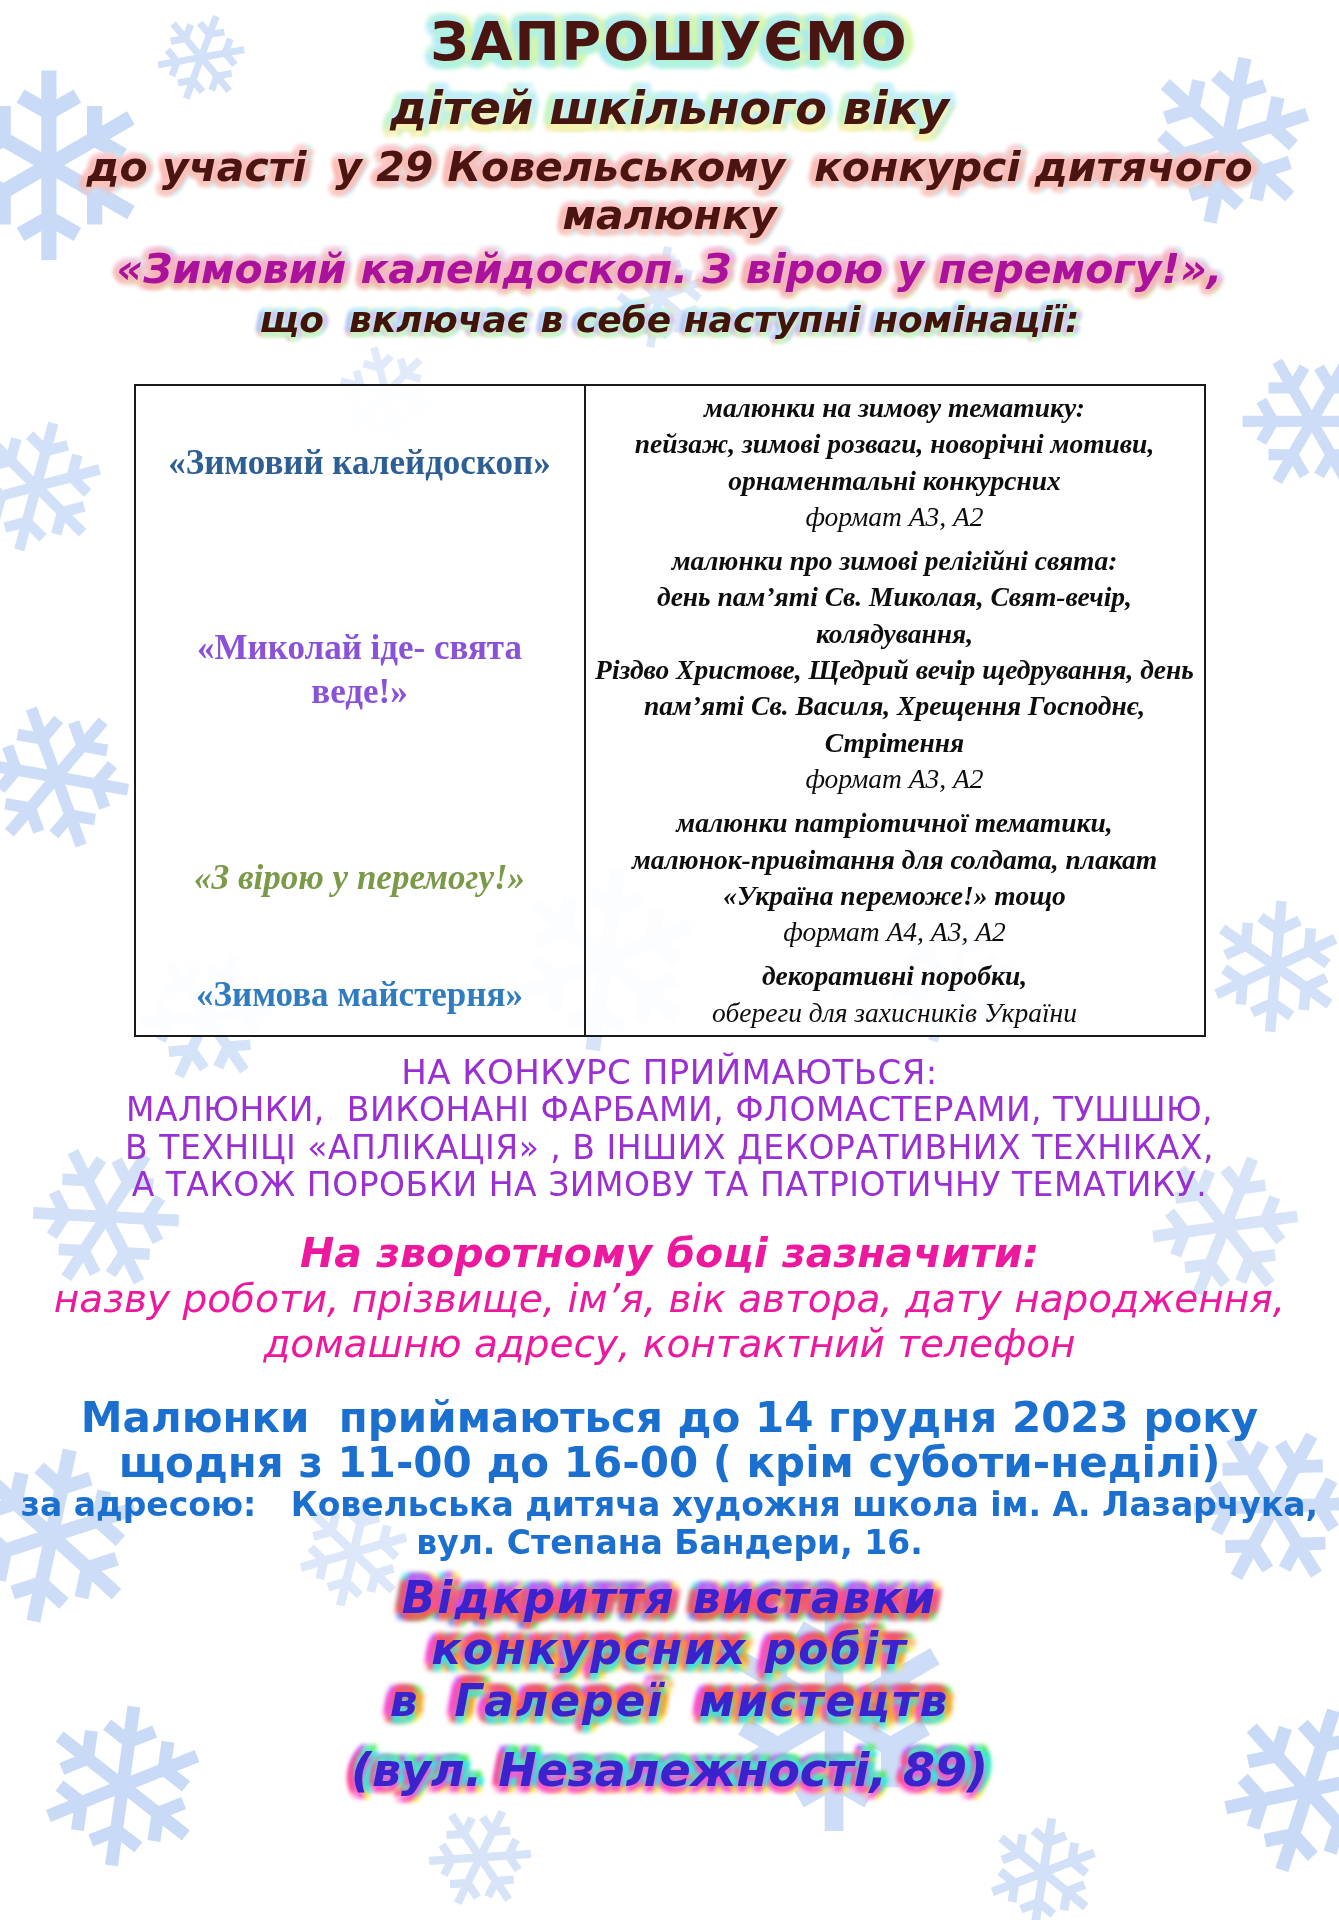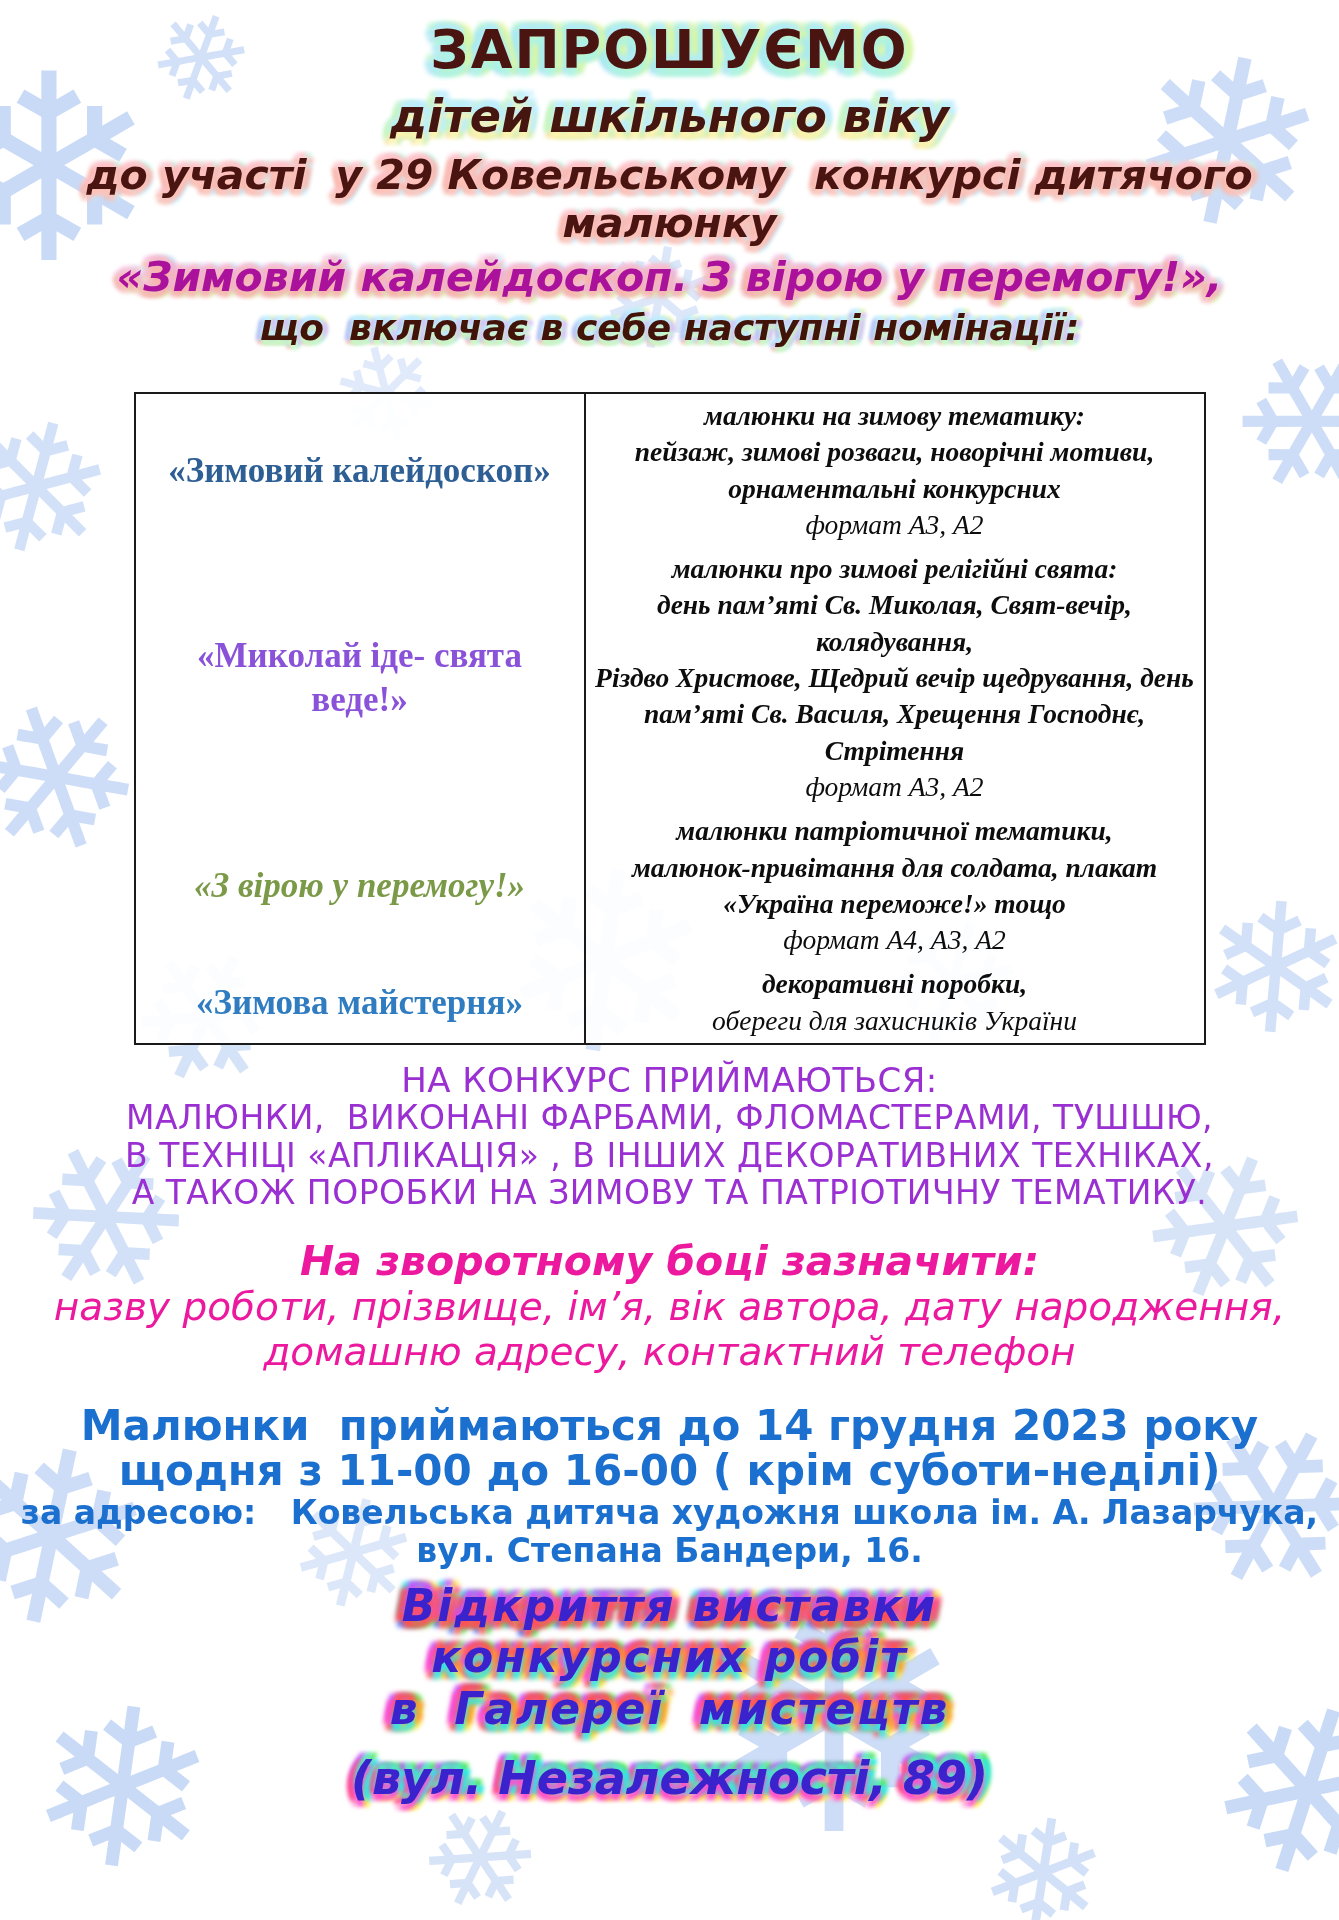--- a/index.html
+++ b/index.html
@@ -4,21 +4,21 @@
 <style>
   html,body{margin:0;padding:0;}
   body{width:1339px;height:1920px;background:#ffffff;font-family:"DejaVu Sans",sans-serif;}
   .poster{position:relative;width:1339px;height:1920px;overflow:hidden;background:#ffffff;}
   .snow-layer{position:absolute;inset:0;pointer-events:none;}
   .sf{position:absolute;color:#9dbdf0;line-height:1;user-select:none;}
   .content{position:relative;z-index:2;text-align:center;}
   .line{white-space:pre-wrap;}
 
   
-  .hdr{padding-top:18px;}
+  .hdr{padding-top:10px;}
   .h1{font-size:54px;font-weight:bold;color:#4a1410;letter-spacing:2px;
       text-shadow:0 .14em .10em #aef3e4,0 -.12em .10em #b2ecf9,.16em 0 .10em #d8f7a6,-.16em 0 .10em #a9e9f2,.12em .12em .10em #c4f3ae,-.12em -.12em .10em #b9f3cf,.12em -.12em .10em #e9f7a9,-.12em .12em .10em #b2e4f6;}
   .h2{font-size:46px;font-weight:bold;color:#451510;font-style:italic;margin-top:8px;
       text-shadow:0 .14em .10em #fdf3ae,0 -.12em .10em #bdeeff,.16em 0 .10em #bdeeff,-.16em 0 .10em #c5f7c0,.12em .12em .10em #d3f0ac,-.12em -.12em .10em #c9f3d2,.12em -.12em .10em #c3ecfb,-.12em .12em .10em #f6e6a8;}
   .h3{font-size:41px;font-weight:bold;color:#4a1410;font-style:italic;margin-top:8px;
       text-shadow:0 .14em .10em #ffc2b8,0 -.12em .10em #ffc2c8,.16em 0 .10em #f7b9b2,-.16em 0 .10em #f9b9ae,.12em .12em .10em #bdeeff,-.12em -.12em .10em #fcd4de,.12em -.12em .10em #c5f7e4,-.12em .12em .10em #f3bdb4;}
   .h4{font-size:41px;font-weight:bold;color:#ab129c;font-style:italic;margin-top:6px;
       text-shadow:0 .14em .10em #f8b3ad,0 -.12em .10em #f6bbc8,.16em 0 .10em #efb3d8,-.16em 0 .10em #f5b2a8,.12em .12em .10em #d4f3a9,-.12em -.12em .10em #f6c9ee,.12em -.12em .10em #c5e9f7,-.12em .12em .10em #f3b5bb;}
   .h5{font-size:36px;font-weight:bold;color:#421309;font-style:italic;margin-top:6px;
       text-shadow:0 .14em .10em #c9f7c0,0 -.12em .10em #bdeeff,.16em 0 .10em #d9c2f7,-.16em 0 .10em #b8c4f6,.12em .12em .10em #bff3e0,-.12em -.12em .10em #ccecfb,.12em -.12em .10em #e6f7a9,-.12em .12em .10em #f3c0bb;}

